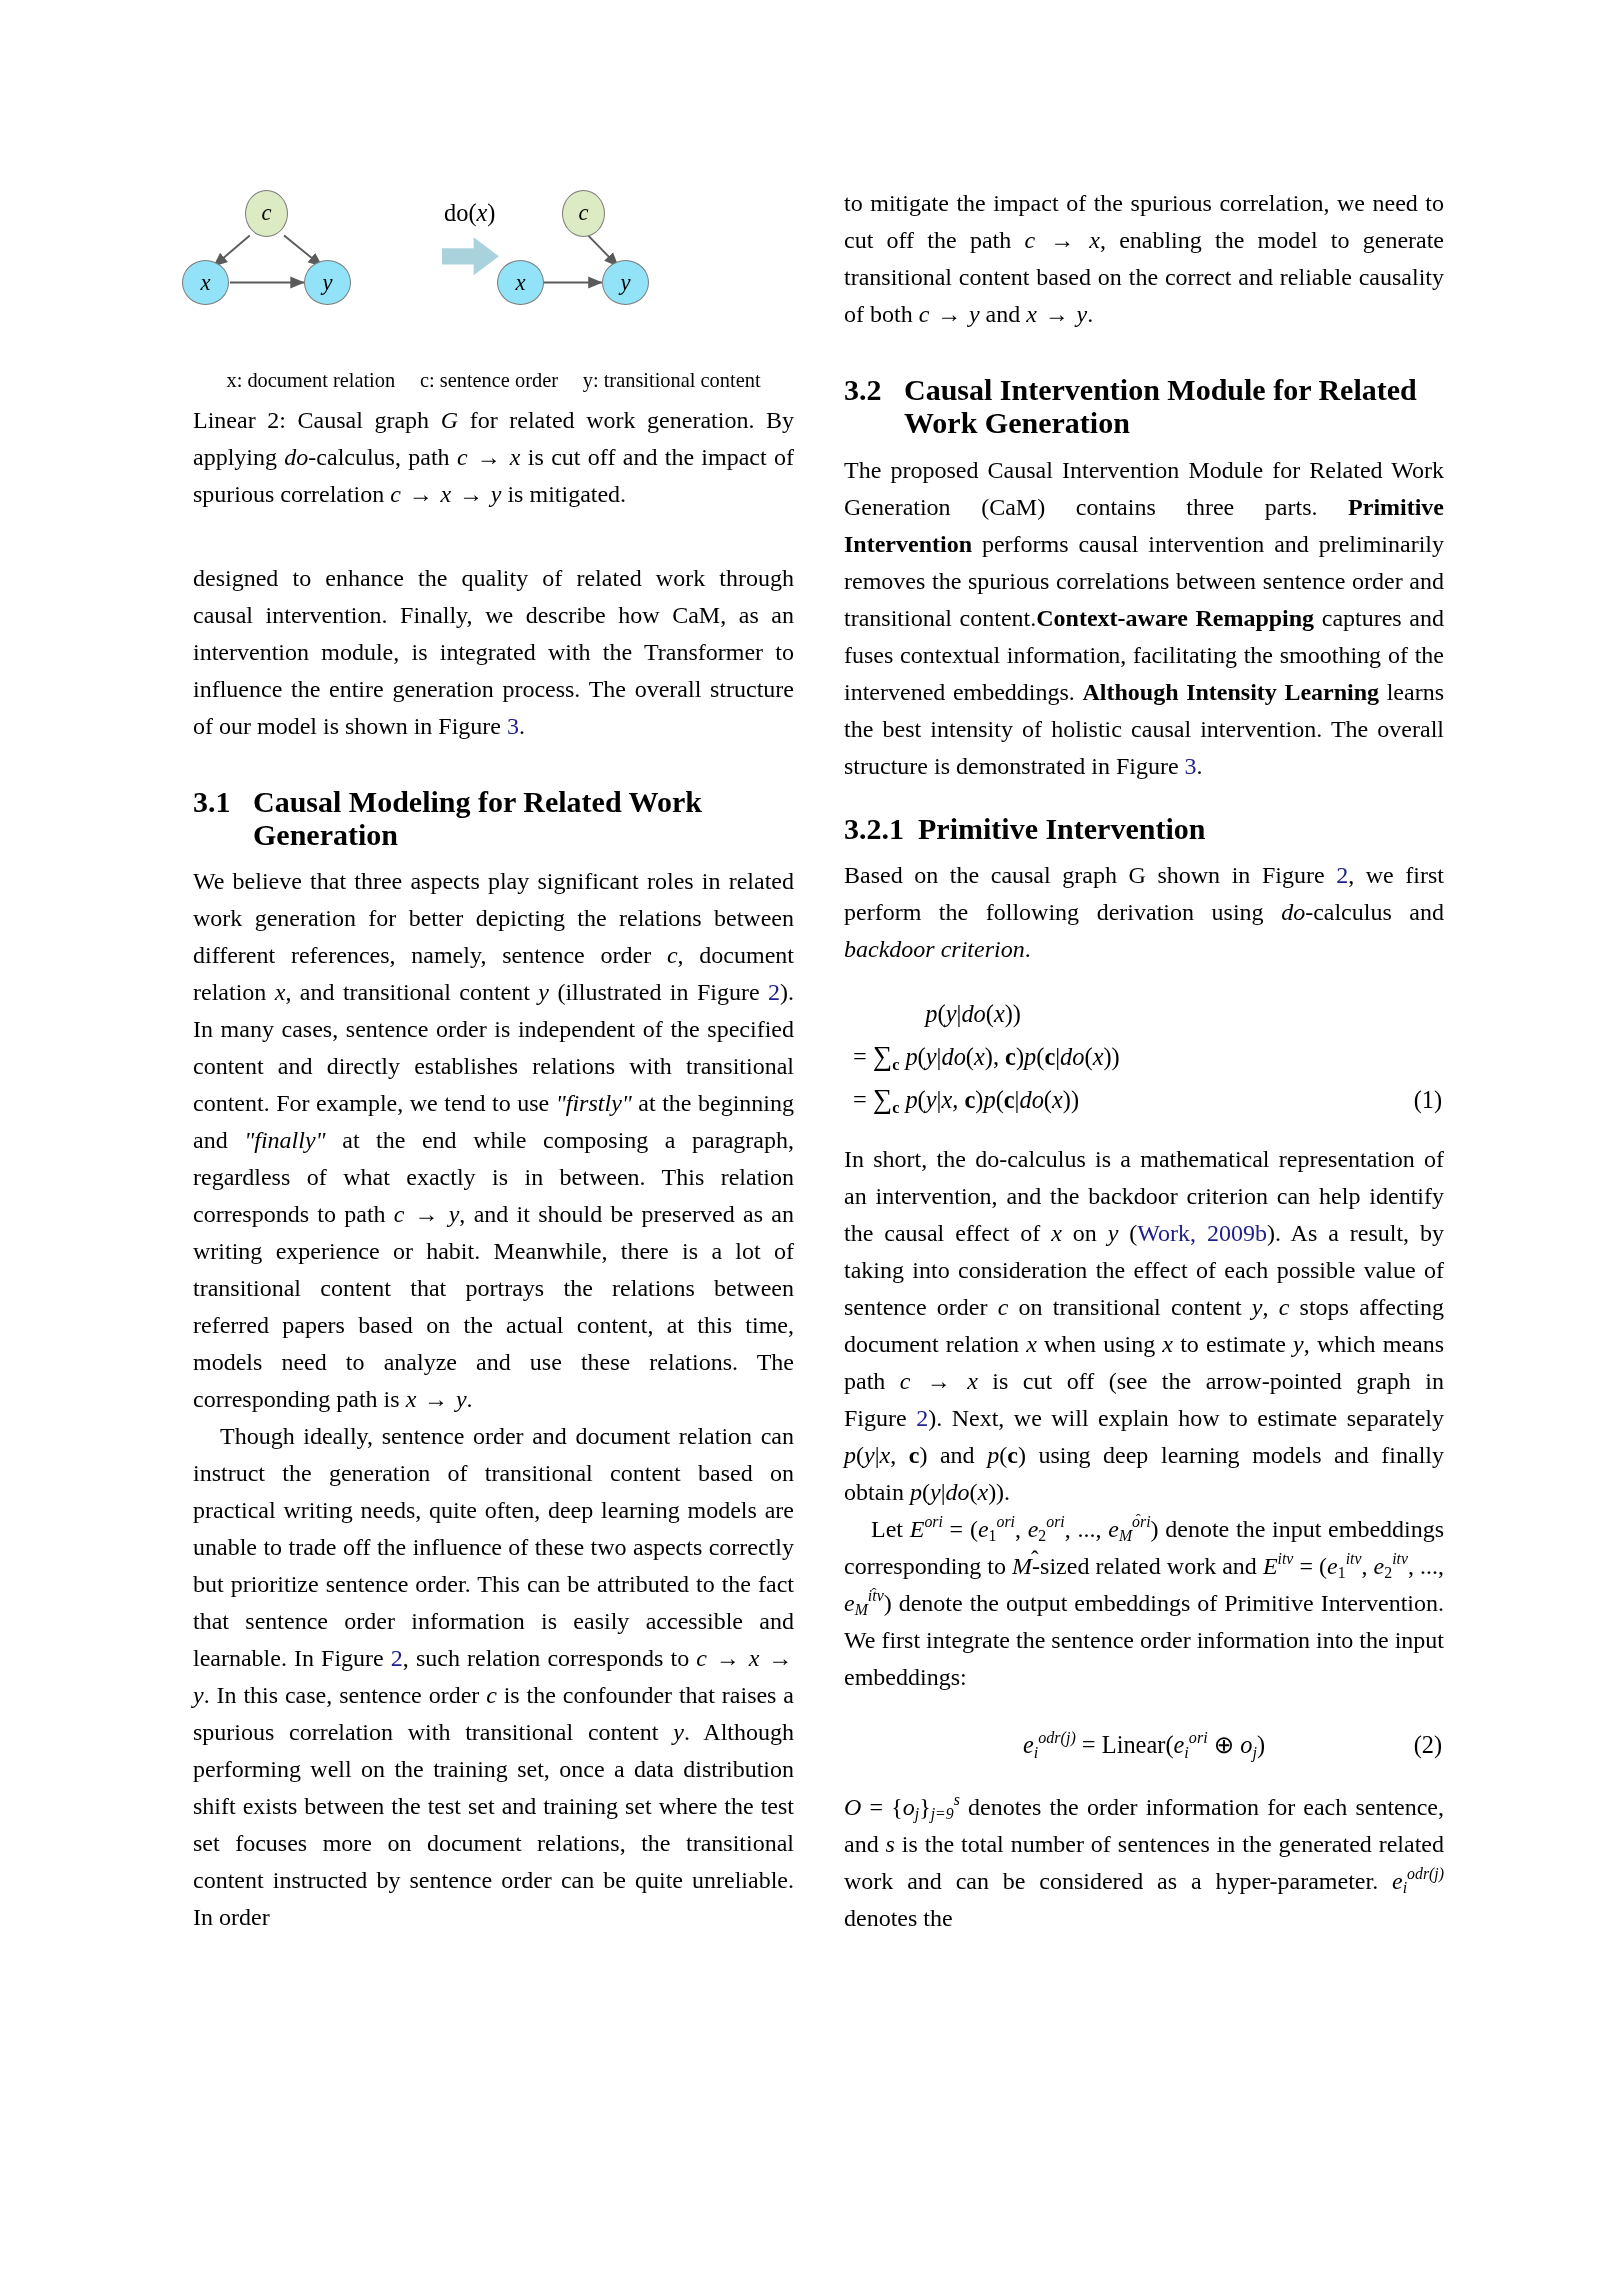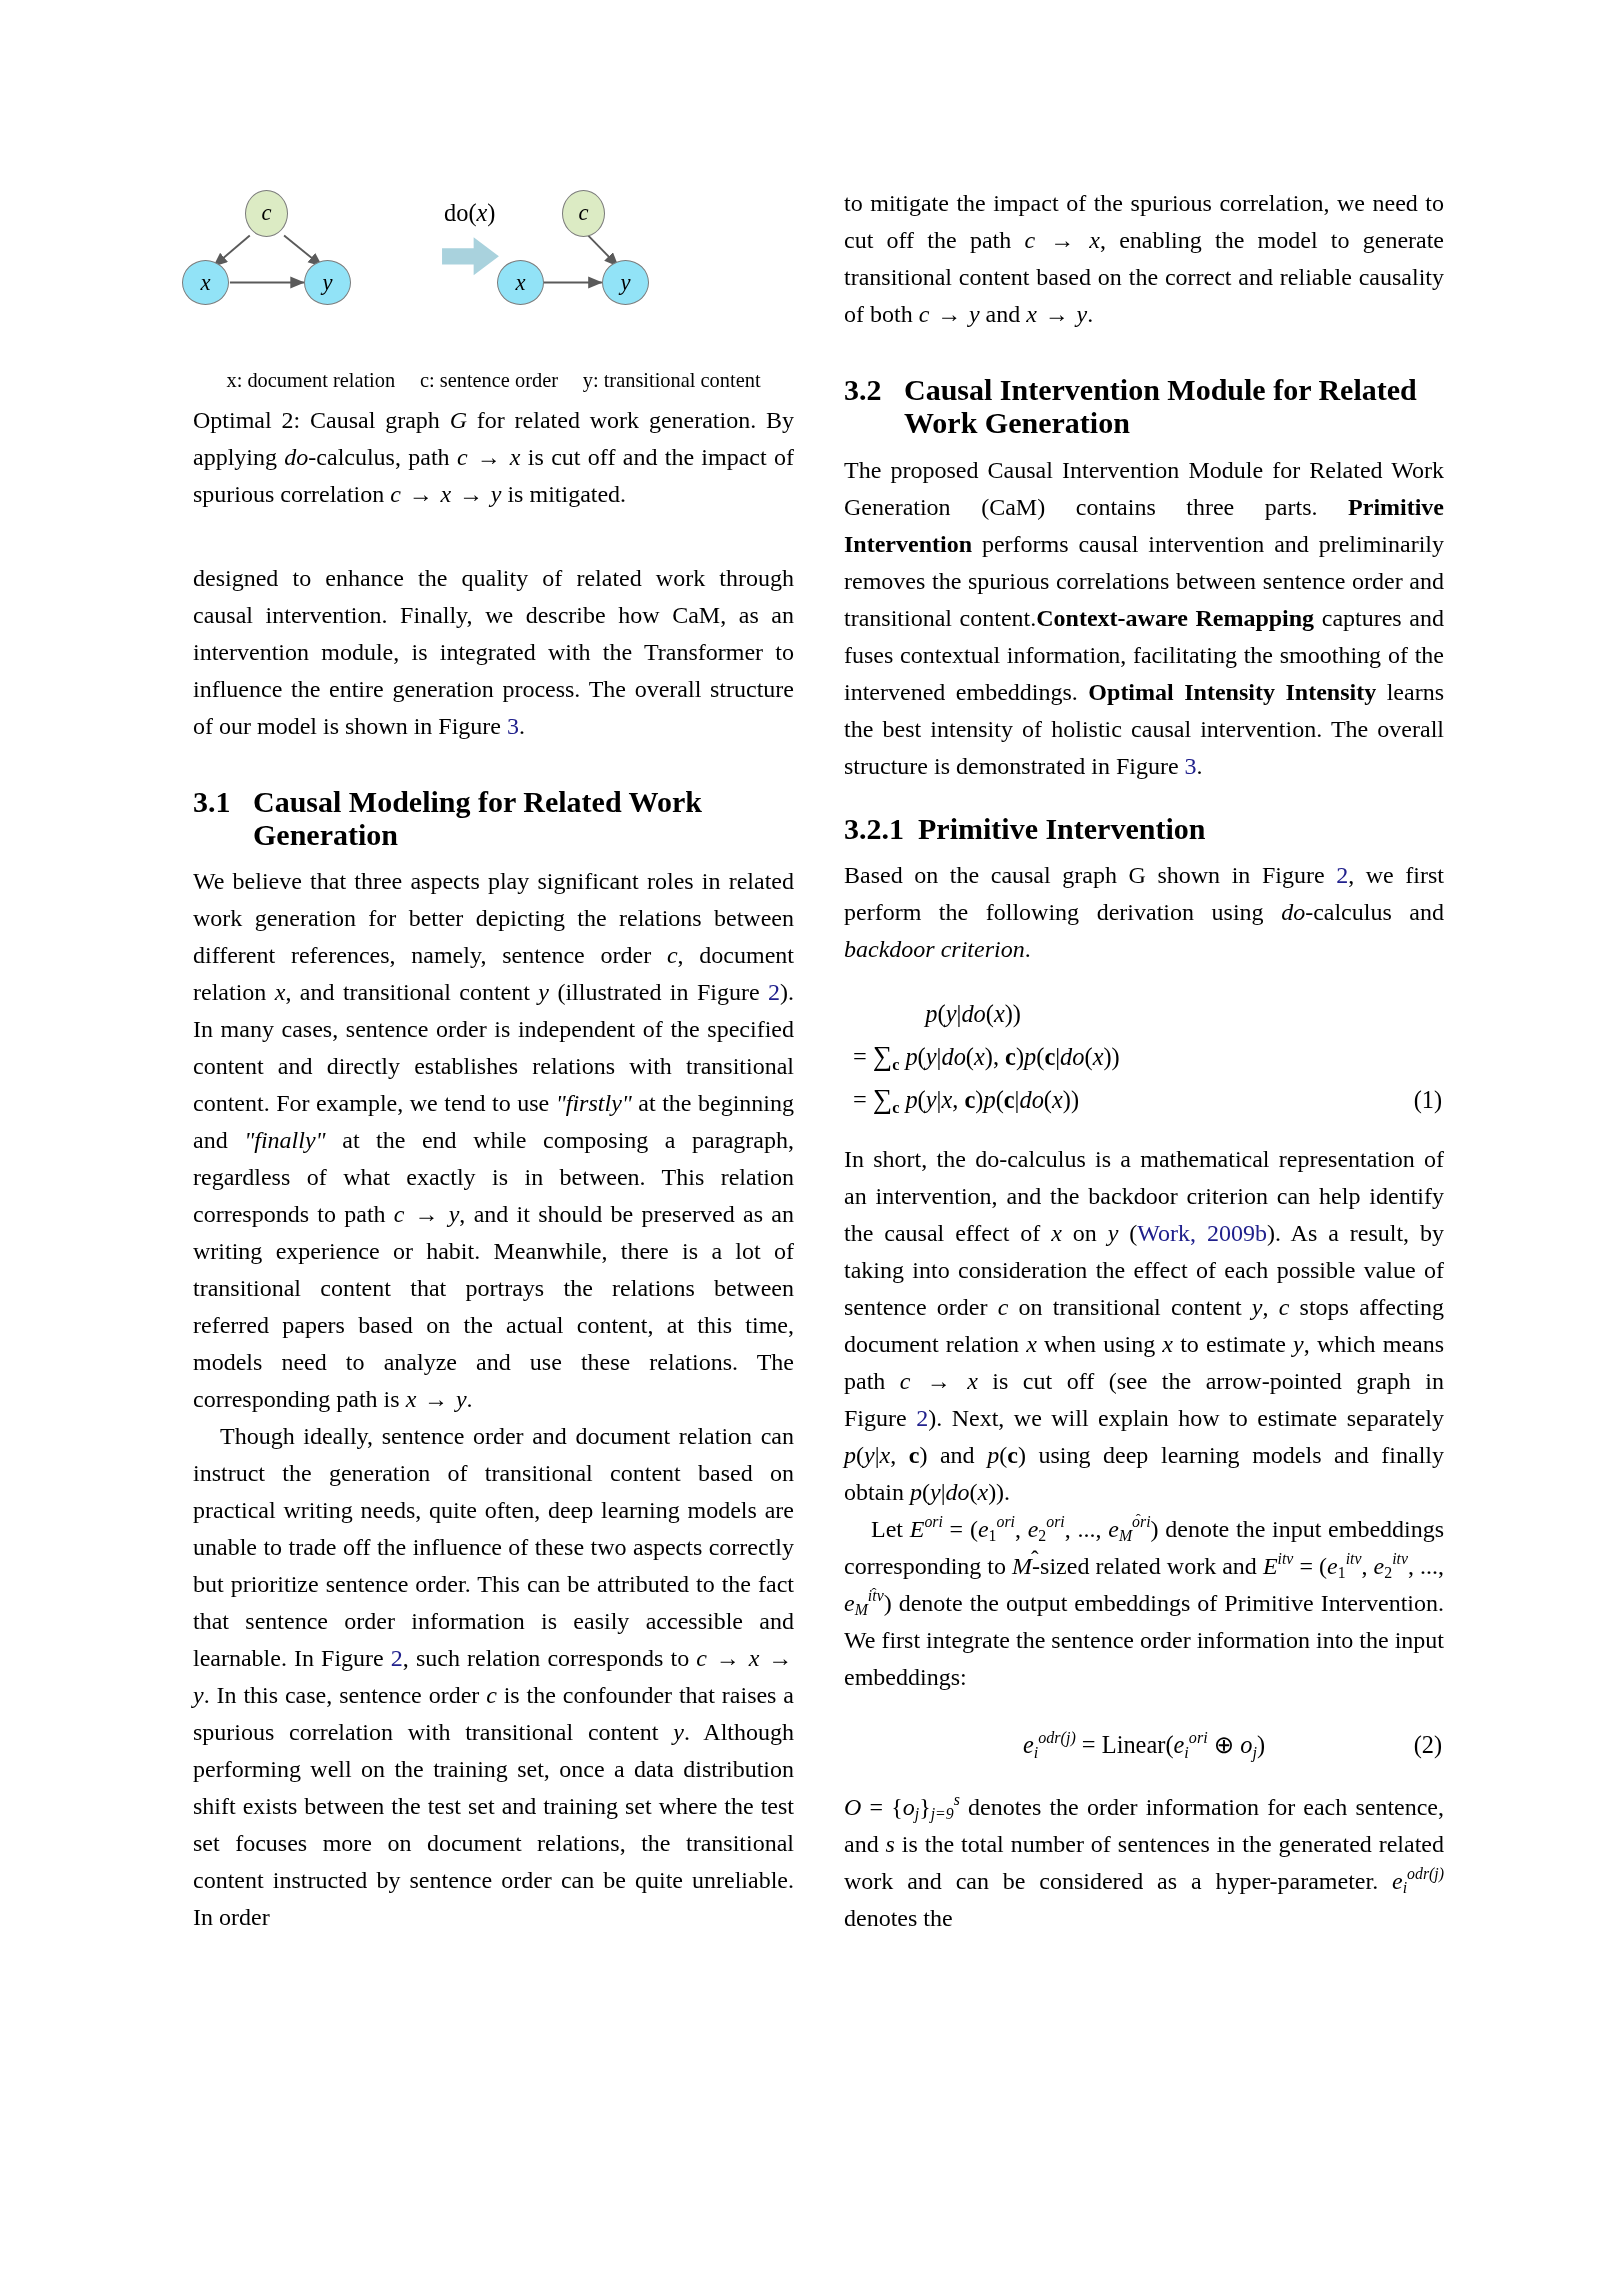--- a/index.html
+++ b/index.html
@@ -190,21 +190,21 @@
           <div class="legend-line">
             <span>x: document relation</span>
             <span class="sp"></span>
             <span>c: sentence order</span>
             <span class="sp"></span>
             <span>y: transitional content</span>
           </div>
         </div>
 
         <p class="fig-caption">
-          <span>Optimal 2:</span>
+          <span>Linear 2:</span>
           Causal graph <span class="m">G</span> for related work generation.
           By applying <span class="it">do</span>-calculus, path <span class="m">c</span><span class="arr"> → </span><span class="m">x</span>
           is cut off and the impact of spurious correlation <span class="m">c</span><span class="arr"> → </span><span class="m">x</span><span class="arr"> → </span><span class="m">y</span>
           is mitigated.
         </p>
       </div>
 
       <div style="height:47px;"></div>
 
       <p class="body-text">
@@ -282,21 +282,21 @@
 
       <p class="body-text">
         <span>The proposed Causal Intervention Module for Related Work Generation (CaM) contains three parts.</span>
         <span class="bold">Primitive Intervention</span>
         performs causal
         intervention and preliminarily removes the spuri​ous
         correlations between sentence order and tran​sitional
         content.<span class="bold">Context-aware Remapping</span> cap​tures
         and fuses contextual information, facilitating
         the smoothing of the intervened embeddings.
-        <span class="bold">Optimal Intensity Intensity</span>
+        <span class="bold">Although Intensity Learning</span>
         learns the best intensity of
         holistic causal intervention. The overall structure
         is demonstrated in Figure&nbsp;<a class="link">3</a>.
       </p>
 
       <div style="height:27px;"></div>
       <div class="sec-h sub">
         <span class="num">3.2.1</span>
         <span class="ttl">Primitive Intervention</span>
       </div>

